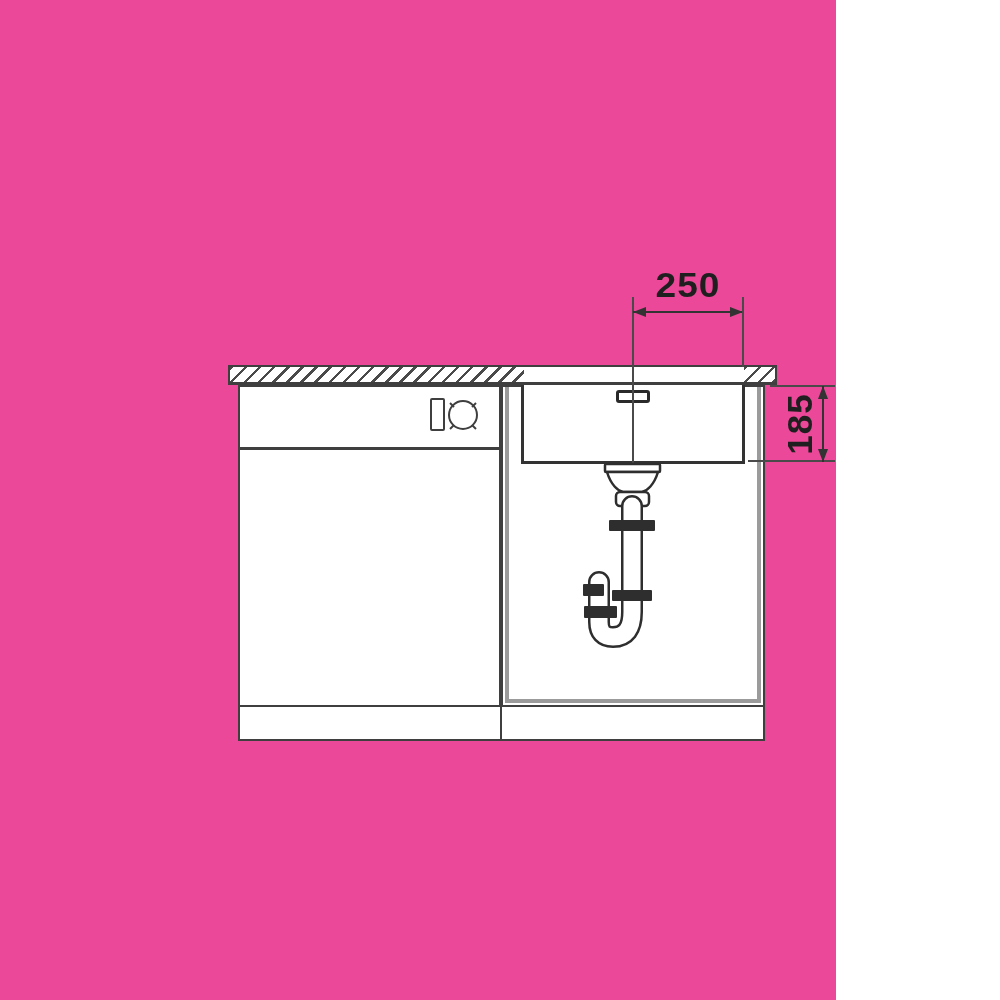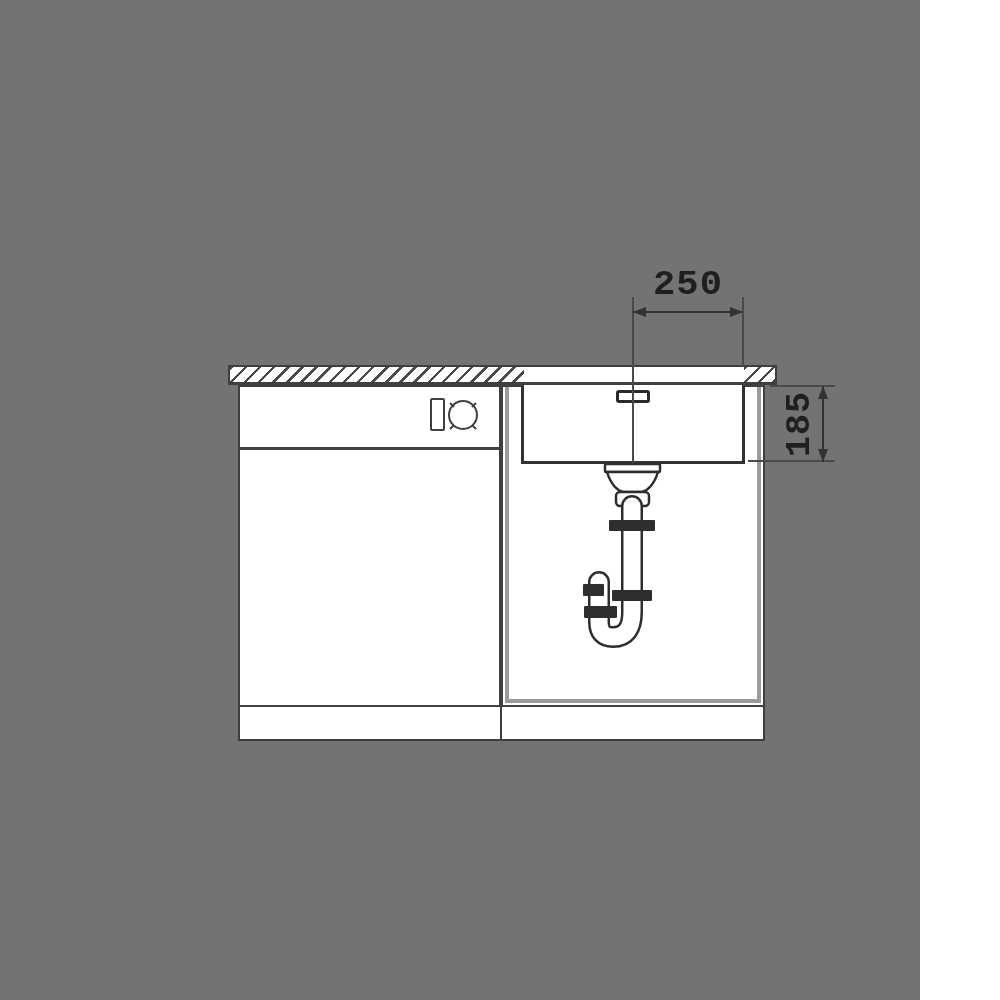--- a/index.html
+++ b/index.html
@@ -1,18 +1,18 @@
 <!DOCTYPE html>
 <html><head>
 <meta charset="utf-8">
 <style>
   html,body{margin:0;padding:0;background:#ffffff;}
   #canvas{
-    position:relative;width:920px;height:1000px;background:#737373;overflow:hidden;
-    font-family:Liberation Mono, monospace;
+    position:relative;width:836px;height:1000px;background:#ec4899;overflow:hidden;
+    font-family:Liberation Sans, sans-serif;
   }
   #canvas *{box-sizing:border-box;}
   .abs{position:absolute;}
 
   
   .countertop{
     left:228px;top:365px;width:549px;height:20px;background:#ffffff;
     border:2px solid #3f3f3f;border-bottom:3px solid #3f3f3f;
   }
   .hatch{

